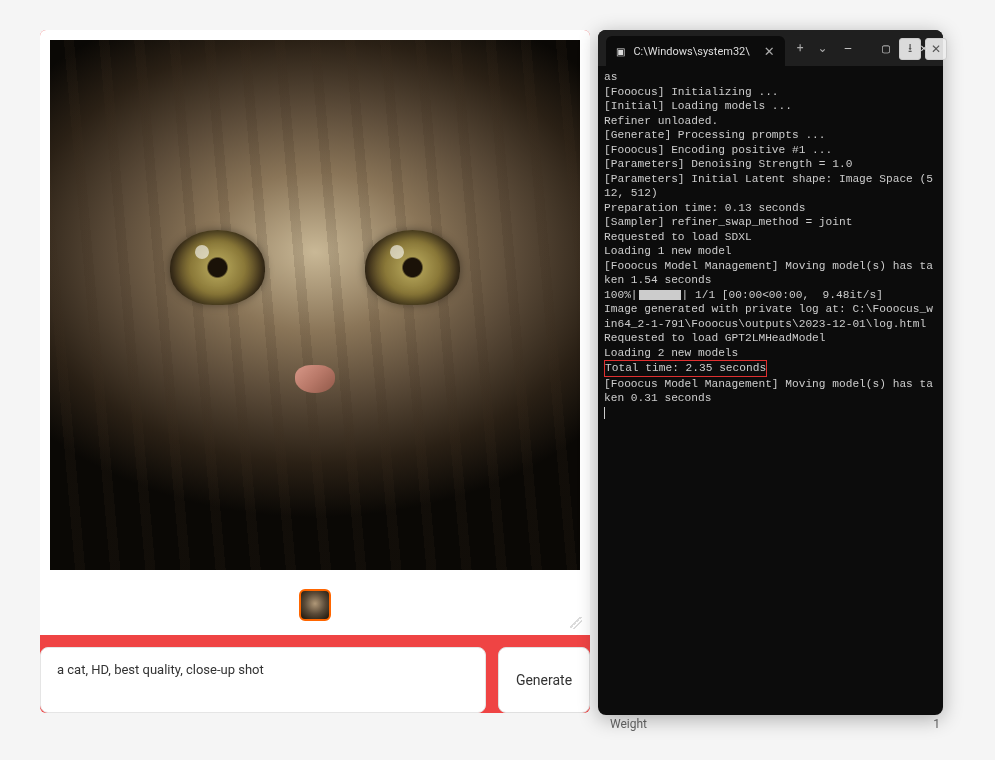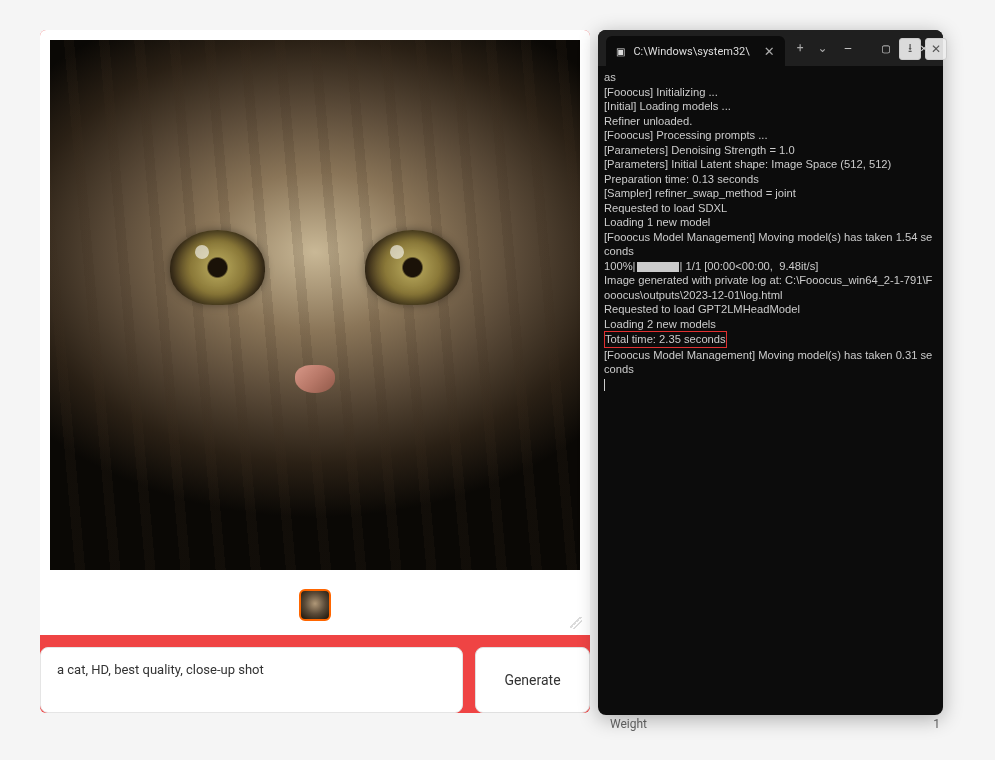--- a/index.html
+++ b/index.html
@@ -153,21 +153,21 @@
       border: 1px solid #e5e5e5;
       border-radius: 8px;
       padding: 14px 16px;
       min-height: 66px;
     }
     .prompt-text {
       font-size: 13px;
       color: #333;
     }
     .generate-btn {
-      width: 115px;
+      width: 92px;
       background: #fff;
       border: 1px solid #e0e0e0;
       border-radius: 8px;
       display: flex;
       align-items: center;
       justify-content: center;
       font-size: 14px;
       color: #333;
       cursor: pointer;
     }
@@ -234,21 +234,21 @@
       display: flex;
       align-items: center;
       justify-content: center;
       color: #ddd;
       font-size: 10px;
       cursor: pointer;
     }
     
     .terminal-body {
       padding: 4px 6px;
-      font-family: Liberation Sans, sans-serif;
+      font-family: Liberation Mono, monospace;
       font-size: 11.2px;
       line-height: 14.5px;
       color: #cccccc;
       white-space: pre-wrap;
       word-break: break-all;
     }
     .term-line { display: block; }
     .highlight-line {
       display: inline-block;
       border: 1.5px solid #e03030;
@@ -332,21 +332,22 @@
     <div class="window-controls">
       <div class="win-btn">—</div>
       <div class="win-btn">▢</div>
       <div class="win-btn close">✕</div>
     </div>
   </div>
   <div class="terminal-body"><span id="t-lines1"><span class="term-line">as
 </span><span class="term-line">[Fooocus] Initializing ...
 </span><span class="term-line">[Initial] Loading models ...
 </span><span class="term-line">Refiner unloaded.
-</span><span class="term-line">[Fooocus] Processing prompts ...
+</span><span class="term-line">[Generate] Processing prompts ...
+</span><span class="term-line">[Fooocus] Encoding positive #1 ...
 </span><span class="term-line">[Parameters] Denoising Strength = 1.0
 </span><span class="term-line">[Parameters] Initial Latent shape: Image Space (512, 512)
 </span><span class="term-line">Preparation time: 0.13 seconds
 </span><span class="term-line">[Sampler] refiner_swap_method = joint
 </span><span class="term-line">Requested to load SDXL
 </span><span class="term-line">Loading 1 new model
 </span><span class="term-line">[Fooocus Model Management] Moving model(s) has taken 1.54 seconds
 </span></span><span class="term-line"><span>100%|</span><span class="pbar"></span><span>| 1/1 [00:00&lt;00:00,  9.48it/s]</span></span><span id="t-lines2"><span class="term-line">Image generated with private log at: C:\Fooocus_win64_2-1-791\Fooocus\outputs\2023-12-01\log.html
 </span><span class="term-line">Requested to load GPT2LMHeadModel
 </span><span class="term-line">Loading 2 new models

